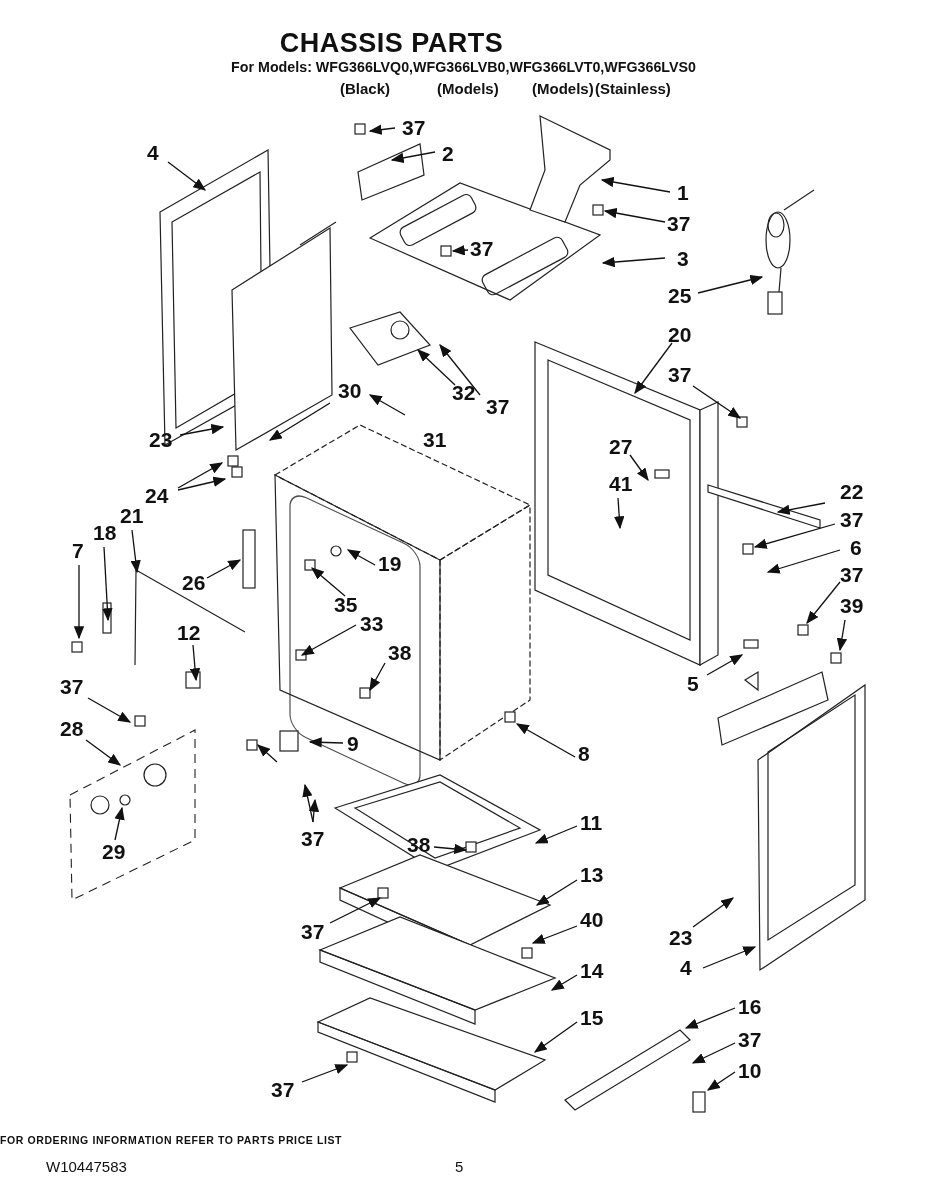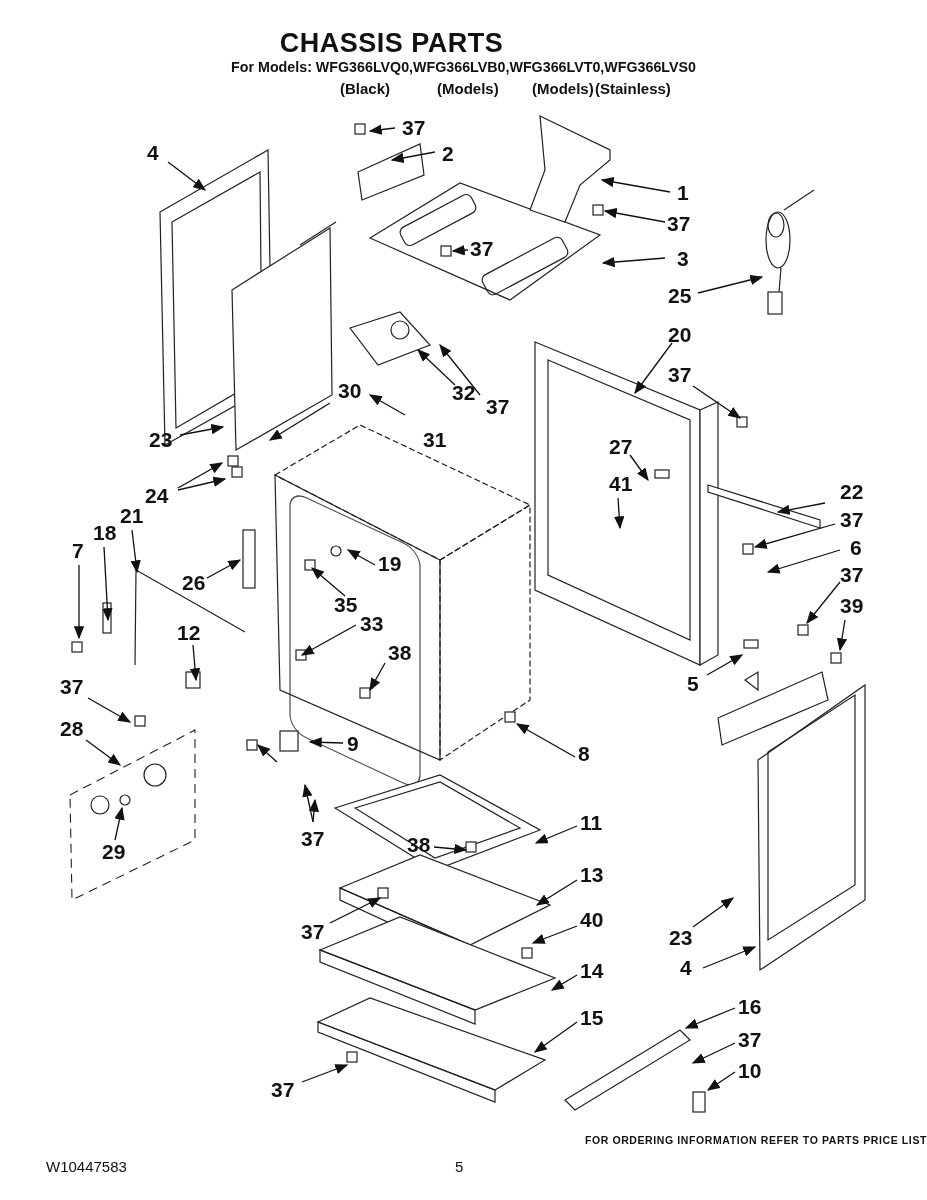--- a/index.html
+++ b/index.html
@@ -3,21 +3,21 @@
 <meta charset="utf-8">
 <style>
   html, body { margin:0; padding:0; background:#ffffff; }
   body { width:927px; height:1200px; position:relative; overflow:hidden;
          font-family:"Liberation Sans", sans-serif; color:#111; }
   .title { position:absolute; left:0; width:783px; top:28px; text-align:center;
            font-weight:bold; font-size:27px; letter-spacing:0.5px; }
   .models { position:absolute; left:0; width:927px; top:58px; text-align:center;
             font-weight:bold; font-size:15.5px; transform:scaleX(0.92); }
   .variants { position:absolute; top:80px; font-weight:bold; font-size:15px; }
-  .footer-note { position:absolute; left:0; width:927px; top:1134px; text-align:right;
+  .footer-note { position:absolute; left:0; width:927px; top:1134px; text-align:left;
                  font-weight:bold; font-size:10.5px; letter-spacing:0.6px; }
   .doc-number { position:absolute; left:46px; top:1158px; font-size:15px; }
   .page-number { position:absolute; left:455px; top:1158px; font-size:15px; }
   svg#diagram { position:absolute; left:0; top:0; }
   .callout { font-family:"Liberation Sans", sans-serif; font-weight:bold; font-size:21px; fill:#111; }
   .part { fill:none; stroke:#222; stroke-width:1.2; }
   .partf { fill:#fff; stroke:#222; stroke-width:1.2; }
   .dash { fill:none; stroke:#222; stroke-width:1.1; stroke-dasharray:9 6; }
   .leader { stroke:#111; stroke-width:1.3; fill:none; }
 </style>

